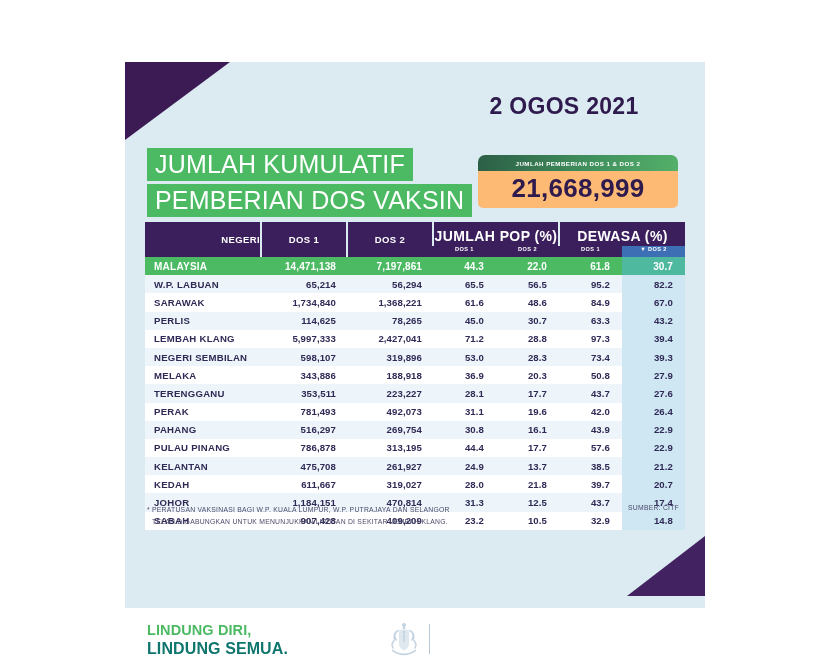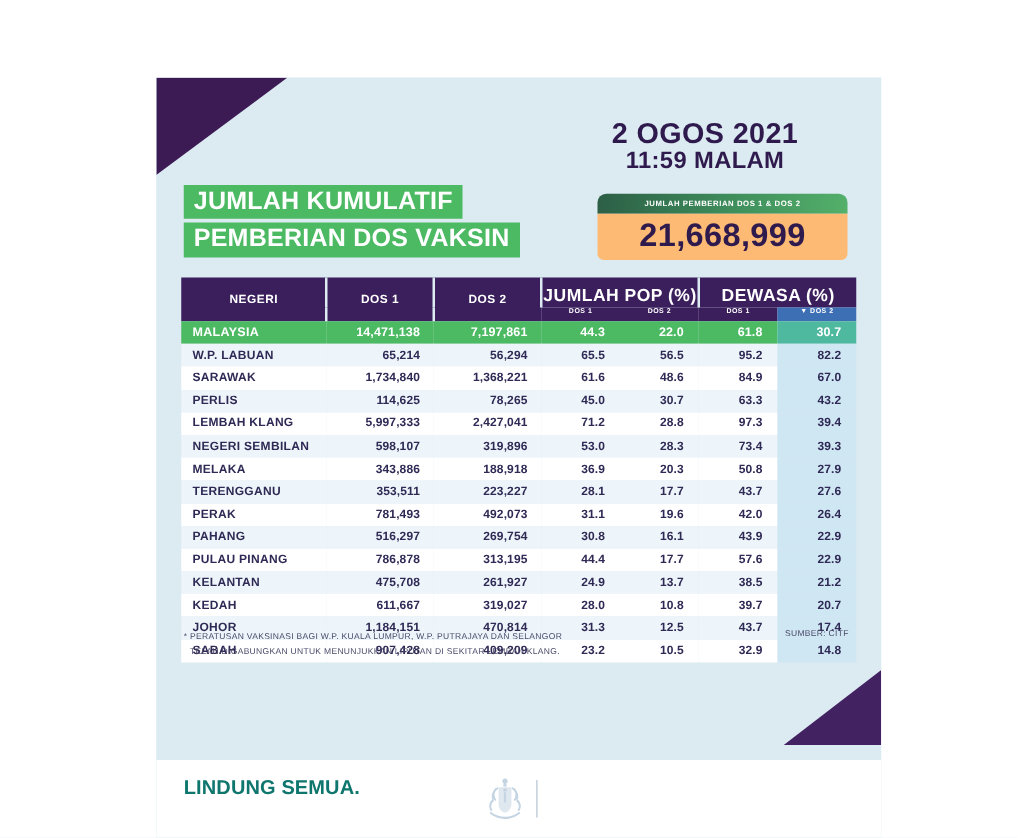--- a/index.html
+++ b/index.html
@@ -82,22 +82,22 @@
 
   .title-block {
     position: absolute;
     left: 22px;
     top: 86px;
   }
   .title-line {
     display: table;
     background: #4cb963;
     color: #ffffff;
-    font-size: 20px;
-    font-weight: bold;
+    font-size: 25px;
+    font-weight: normal;
     letter-spacing: 0.2px;
     padding: 2px 8px 3px 8px;
     margin-bottom: 3px;
     line-height: 1.12;
     white-space: nowrap;
   }
 
   
   .total-badge {
     position: absolute;
@@ -155,21 +155,21 @@
     letter-spacing: 0.4px;
     padding: 0;
     border: 0;
   }
   th.grp {
     text-align: center;
     font-size: 14px;
     padding: 6px 0 2px 0;
   }
   th.negeri-h {
-    text-align: center;
+    text-align: right;
     padding-left: 1px;
     font-size: 9.5px;
   }
   th.num-h {
     text-align: center;
     font-size: 9.5px;
   }
   th.sub {
     font-size: 5.6px;
     letter-spacing: 0.4px;
@@ -305,21 +305,20 @@
 
 <div id="stage">
   <div class="card">
 
     <div class="corner-tl"></div>
     <div class="corner-br"></div>
 
     <div class="header">
       <div class="date-block">
         <div class="date-main">2 OGOS 2021</div>
-        <div class="date-time">11:59 MALAM</div>
       </div>
 
       <div class="title-block">
         <div class="title-line">JUMLAH KUMULATIF</div>
         <div class="title-line">PEMBERIAN DOS VAKSIN</div>
       </div>
 
       <div class="total-badge">
         <div class="total-badge-label">JUMLAH PEMBERIAN DOS 1 &amp; DOS 2</div>
         <div class="total-badge-value">21,668,999</div>
@@ -459,21 +458,21 @@
               <td class="pct">24.9</td>
               <td class="pct">13.7</td>
               <td class="pct">38.5</td>
               <td class="pct hl">21.2</td>
             </tr>
             <tr>
               <td class="st">KEDAH</td>
               <td class="num">611,667</td>
               <td class="num">319,027</td>
               <td class="pct">28.0</td>
-              <td class="pct">10.8</td>
+              <td class="pct">21.8</td>
               <td class="pct">39.7</td>
               <td class="pct hl">20.7</td>
             </tr>
             <tr>
               <td class="st">JOHOR</td>
               <td class="num">1,184,151</td>
               <td class="num">470,814</td>
               <td class="pct">31.3</td>
               <td class="pct">12.5</td>
               <td class="pct">43.7</td>
@@ -494,20 +493,21 @@
 
     <div class="footnote">
       <div>* PERATUSAN VAKSINASI BAGI W.P. KUALA LUMPUR, W.P. PUTRAJAYA DAN SELANGOR</div>
       <div style="padding-left:5px;">TELAH DIGABUNGKAN UNTUK MENUNJUKKAN LIPUTAN DI SEKITAR LEMBAH KLANG.</div>
     </div>
     <div class="source">SUMBER: CITF</div>
 
 
     <div class="footer-band">
       <div class="slogan">
+        <div class="slogan-1">LINDUNG DIRI,</div>
         <div class="slogan-2">LINDUNG SEMUA.</div>
       </div>
       <div class="jkjav">
         <svg class="jkjav-crest" viewBox="0 0 40 38">
           <g fill="#c4d4e2">
             <path d="M20 2c1.3 0 2.2 1 2.2 2.2 0 .9-.5 1.6-1.2 2l.6 2.4h-3.2l.6-2.4c-.7-.4-1.2-1.1-1.2-2C17.8 3 18.7 2 20 2z"></path>
             <path d="M14 9c-2.6 1.4-4.4 3.6-5 6.2-.4 1.8-.2 3.6.6 5.1l1.3-.8c-.6-1.2-.8-2.6-.5-4 .5-2.1 1.9-3.8 4-5z"></path>
             <path d="M26 9c2.6 1.4 4.4 3.6 5 6.2.4 1.8.2 3.6-.6 5.1l-1.3-.8c.6-1.2.8-2.6.5-4-.5-2.1-1.9-3.8-4-5z"></path>
             <path d="M9.5 19.5c-1.6 1.3-2.6 3-2.8 4.9-.2 1.9.4 3.7 1.6 5.1l1.2-1c-.9-1.1-1.3-2.4-1.1-3.8.2-1.5 1-2.8 2.3-3.8z"></path>
             <path d="M30.5 19.5c1.6 1.3 2.6 3 2.8 4.9.2 1.9-.4 3.7-1.6 5.1l-1.2-1c.9-1.1 1.3-2.4 1.1-3.8-.2-1.5-1-2.8-2.3-3.8z"></path>

